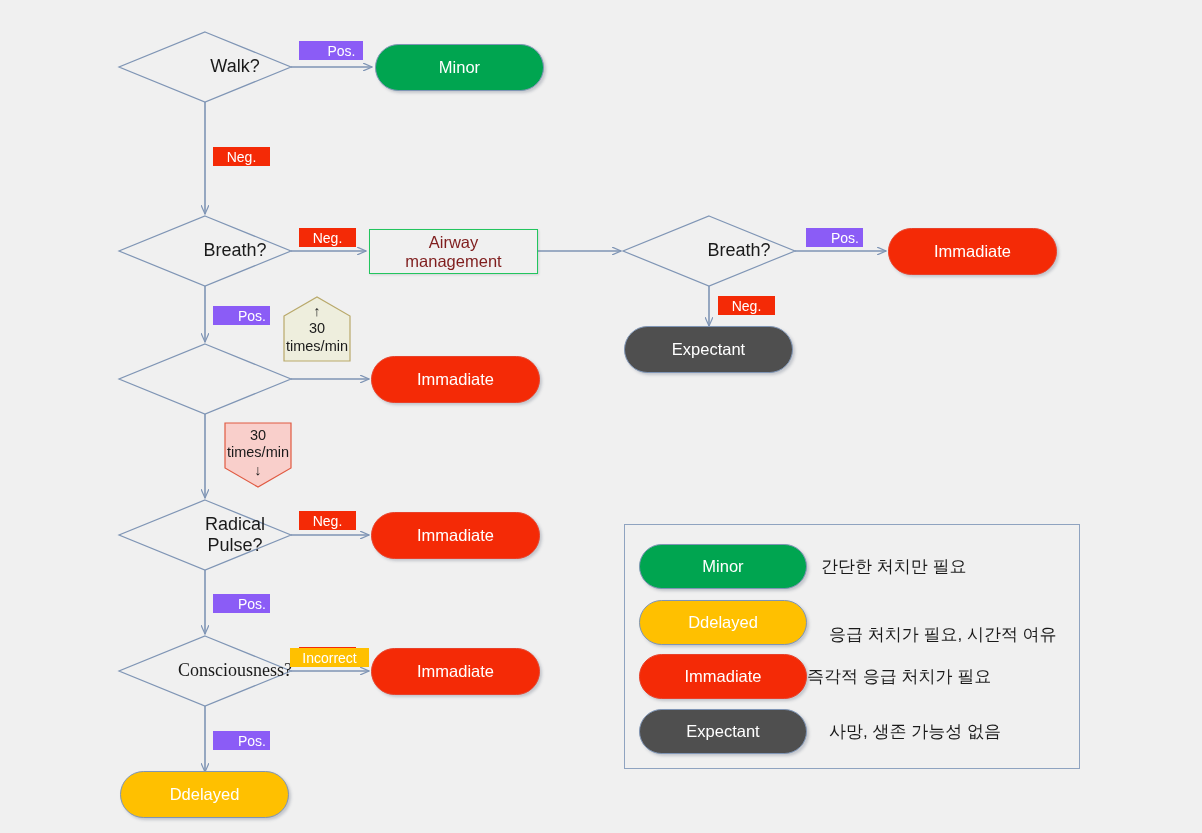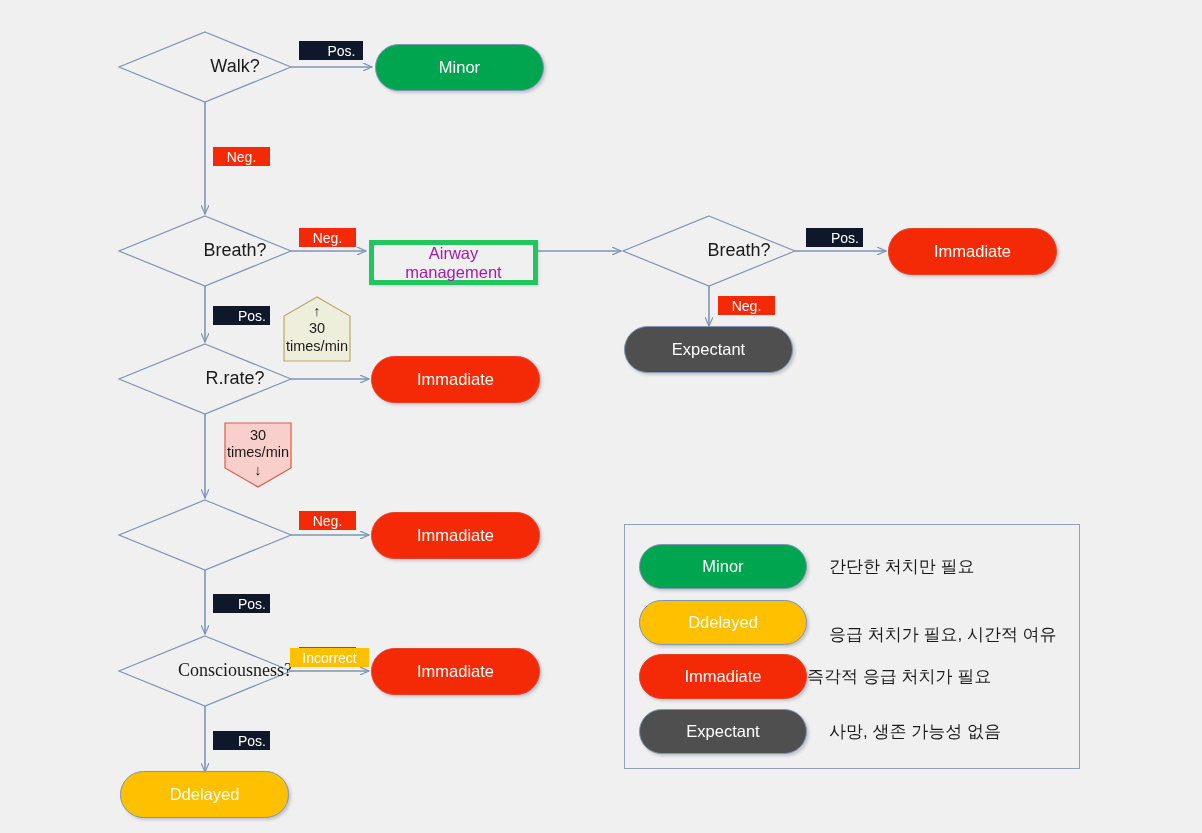--- a/index.html
+++ b/index.html
@@ -60,42 +60,41 @@
     box-shadow: 2px 2px 3px rgba(90,100,120,0.30);
   }
   .pill.green    { background: #00a550; }
   .pill.red      { background: #f42a06; border-color: #e8412a; }
   .pill.amber    { background: #ffc000; }
   .pill.gray     { background: #4f4f4f; }
 
   
   .process {
     background: #f0f0f0;
-    border: 5px solid #22c55e;
-    color: #a21caf;
+    border: 1px solid #22c55e;
+    color: #7f1d1d;
     font-size: 16.5px;
     white-space: pre-line;
     box-shadow: 1px 1px 2px rgba(90,100,120,0.22);
-    margin-top: 11px;
   }
 
   
   .tag {
     position: absolute;
     box-sizing: border-box;
     display: flex;
     align-items: center;
     justify-content: center;
     color: #ffffff;
     font-size: 14px;
     height: 19px;
     padding: 0 4px;
     white-space: nowrap;
   }
-  .tag.pos { background: #0f172a; padding-left: 25px; }
+  .tag.pos { background: #8b5cf6; padding-left: 25px; }
   .tag.neg { background: #f42a06; }
   .tag.inc { background: #ffc000; }
 
   
   .callout {
     position: absolute;
     box-sizing: border-box;
     display: flex;
     flex-direction: column;
     align-items: center;
@@ -196,22 +195,23 @@
       <path d="M205,706 L205,772" marker-end="url(#arw)"></path>
     </g>
   </svg>
 
   <div class="diamond-label" style="left:137px; top:47px; width:136px; height:40px;">Walk?</div>
 
   <div class="diamond-label" style="left:137px; top:231px; width:136px; height:40px;">Breath?</div>
 
   <div class="diamond-label" style="left:641px; top:231px; width:136px; height:40px;">Breath?</div>
 
-  <div class="diamond-label" style="left:137px; top:359px; width:136px; height:40px;">R.rate?</div>
-
+
+  <div class="diamond-label" style="left:137px; top:512px; width:136px; height:46px;">Radical
+Pulse?</div>
 
   <div class="diamond-label" style="left:113px; top:651px; width:184px; height:40px;font-family:Liberation Serif, serif;">Consciousness?</div>
 
   <div class="node process" style="left:369px; top:229px; width:169px; height:45px;">Airway
 management</div>
 
   <div class="node pill green" style="left:375px; top:44px; width:169px; height:47px;">Minor</div>
 
   <div class="node pill red" style="left:888px; top:228px; width:169px; height:47px;">Immadiate</div>
 
@@ -262,21 +262,21 @@
   <div class="tag neg" style="left:299px; top:647px; width:57px;">Neg.</div>
 
   <div class="tag inc" style="left:290px; top:648px; width:79px;">Incorrect</div>
 
   <div class="tag pos" style="left:213px; top:731px; width:57px;">Pos.</div>
 
   <div id="legend" style="left:624px; top:524px; width:456px; height:245px;">
 
     <div class="legend-row" style="left:14px; top:19px;">
       <div class="legend-chip" style="width:168px; height:45px; background:#00a550;">Minor</div>
-      <div class="legend-desc" style="margin-left:22px;">간단한 처치만 필요</div>
+      <div class="legend-desc" style="margin-left:14px;">간단한 처치만 필요</div>
     </div>
 
     <div class="legend-row" style="left:14px; top:74px;">
       <div class="legend-chip" style="width:168px; height:45px; background:#ffc000;">Ddelayed</div>
       <div class="legend-desc" style="margin-left:22px;margin-top:24px;">응급 처치가 필요, 시간적 여유</div>
     </div>
 
     <div class="legend-row" style="left:14px; top:129px;">
       <div class="legend-chip" style="width:168px; height:45px; background:#f42a06; border-color:#e8412a;">Immadiate</div>
       <div class="legend-desc" style="">즉각적 응급 처치가 필요</div>

